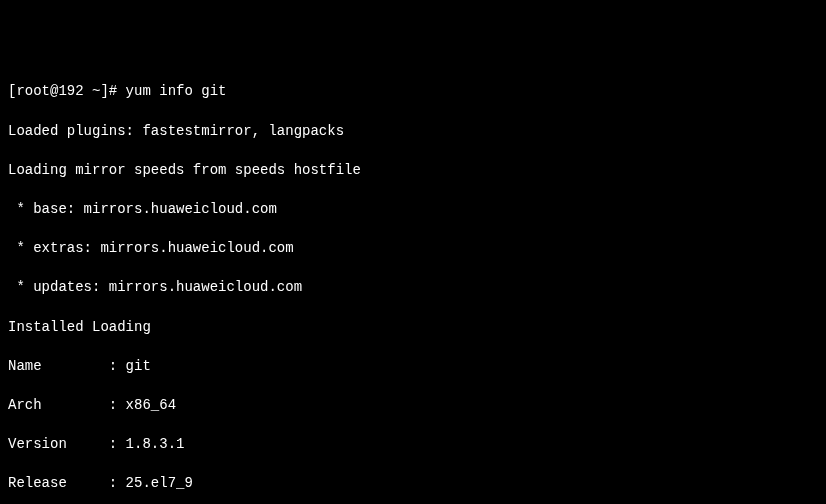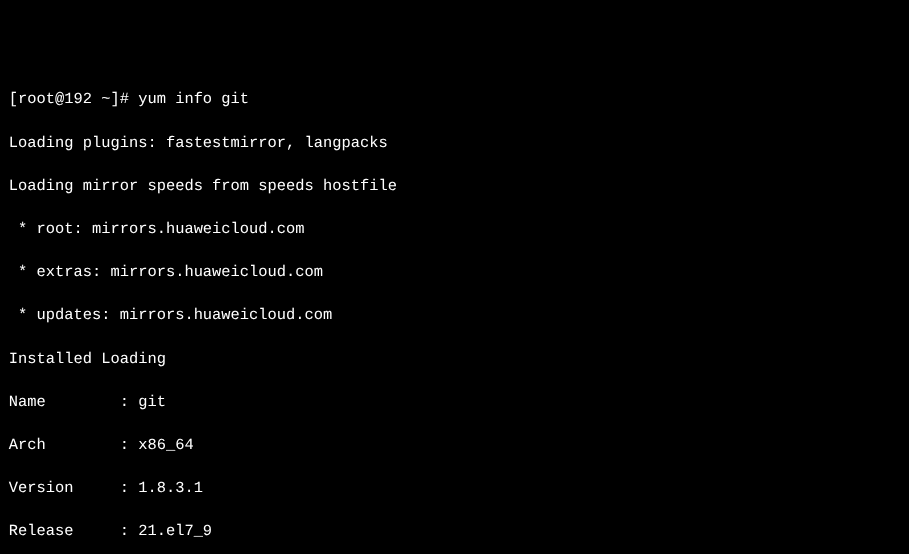--- a/index.html
+++ b/index.html
@@ -17,30 +17,30 @@
     }
     .line { display: block; }
     .field-row { display: block; }
   </style>
 </head>
 <body>
 
 
 
 <span class="line">[root@192 ~]# yum info git</span>
-<span class="line">Loading plugins: fastestmirror, langpacks</span>
+<span class="line">Loaded plugins: fastestmirror, langpacks</span>
 <span class="line">Loading mirror speeds from speeds hostfile</span>
-<span class="line"> * root: mirrors.huaweicloud.com</span>
+<span class="line"> * base: mirrors.huaweicloud.com</span>
 <span class="line"> * extras: mirrors.huaweicloud.com</span>
 <span class="line"> * updates: mirrors.huaweicloud.com</span>
 <span class="line">Installed Loading</span>
 <span class="field-row">Name        : git</span>
 <span class="field-row">Arch        : x86_64</span>
 <span class="field-row">Version     : 1.8.3.1</span>
-<span class="field-row">Release     : 21.el7_9</span>
+<span class="field-row">Release     : 25.el7_9</span>
 
 
 
 
 
 
 
 
 
 

